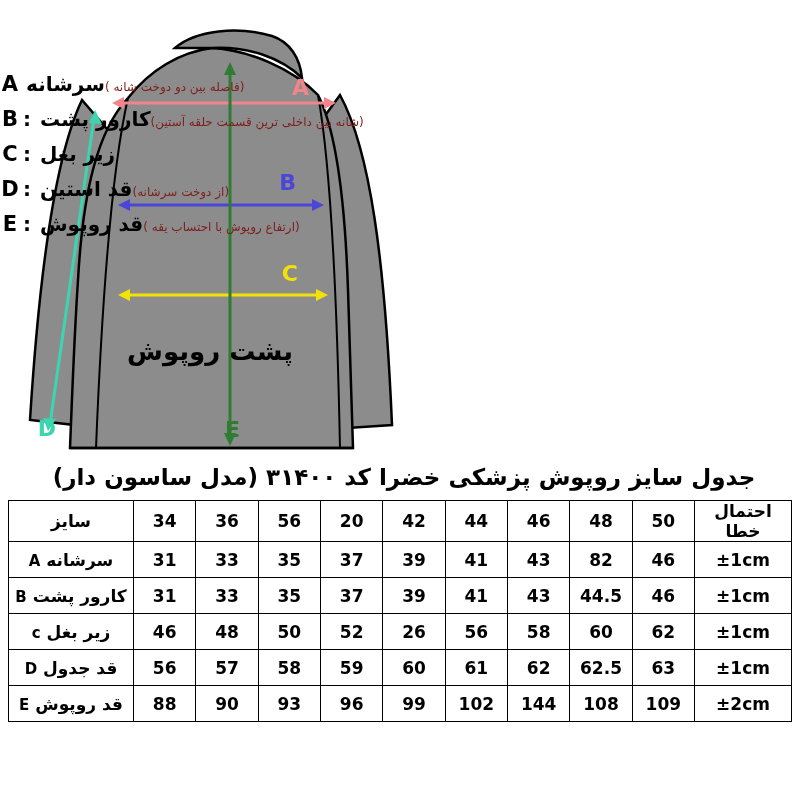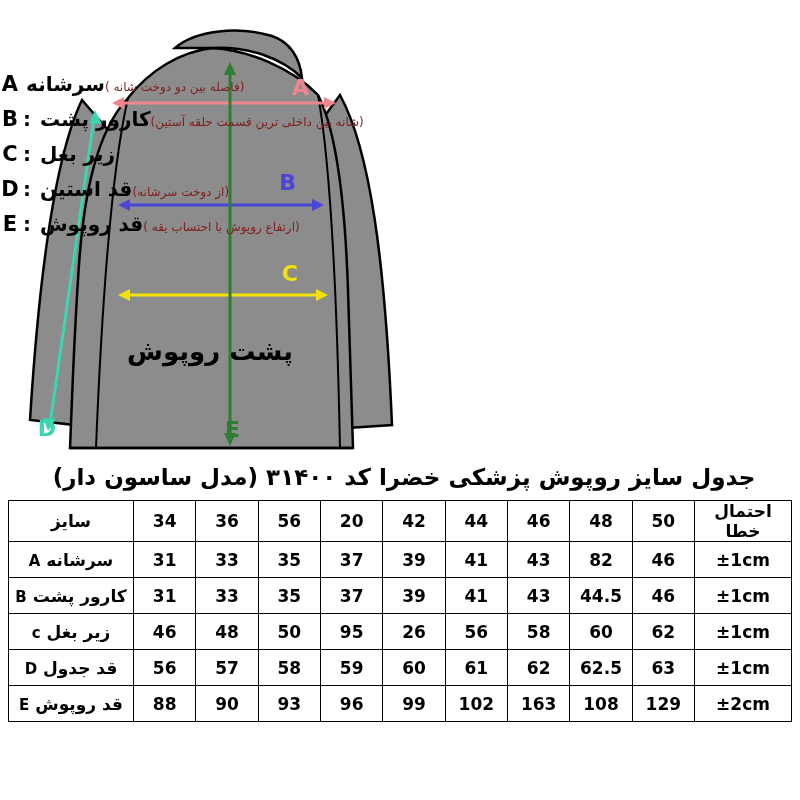--- a/index.html
+++ b/index.html
@@ -264,21 +264,21 @@
           <span class="lbl-key">B</span>
         </td>
       </tr>
       <tr>
         <td class="tol">±1cm</td>
         <td>62</td>
         <td>60</td>
         <td>58</td>
         <td>56</td>
         <td>26</td>
-        <td>95</td>
+        <td>52</td>
         <td>50</td>
         <td>48</td>
         <td>46</td>
         <td class="row-label">
           <span class="lbl-txt">زیر بغل</span>
           <span class="lbl-key">c</span>
         </td>
       </tr>
       <tr>
         <td class="tol">±1cm</td>
@@ -291,23 +291,23 @@
         <td>58</td>
         <td>57</td>
         <td>56</td>
         <td class="row-label">
           <span class="lbl-txt">قد جدول</span>
           <span class="lbl-key">D</span>
         </td>
       </tr>
       <tr>
         <td class="tol">±2cm</td>
-        <td>129</td>
+        <td>109</td>
         <td>108</td>
-        <td>163</td>
+        <td>144</td>
         <td>102</td>
         <td>99</td>
         <td>96</td>
         <td>93</td>
         <td>90</td>
         <td>88</td>
         <td class="row-label">
           <span class="lbl-txt">قد روپوش</span>
           <span class="lbl-key">E</span>
         </td>

